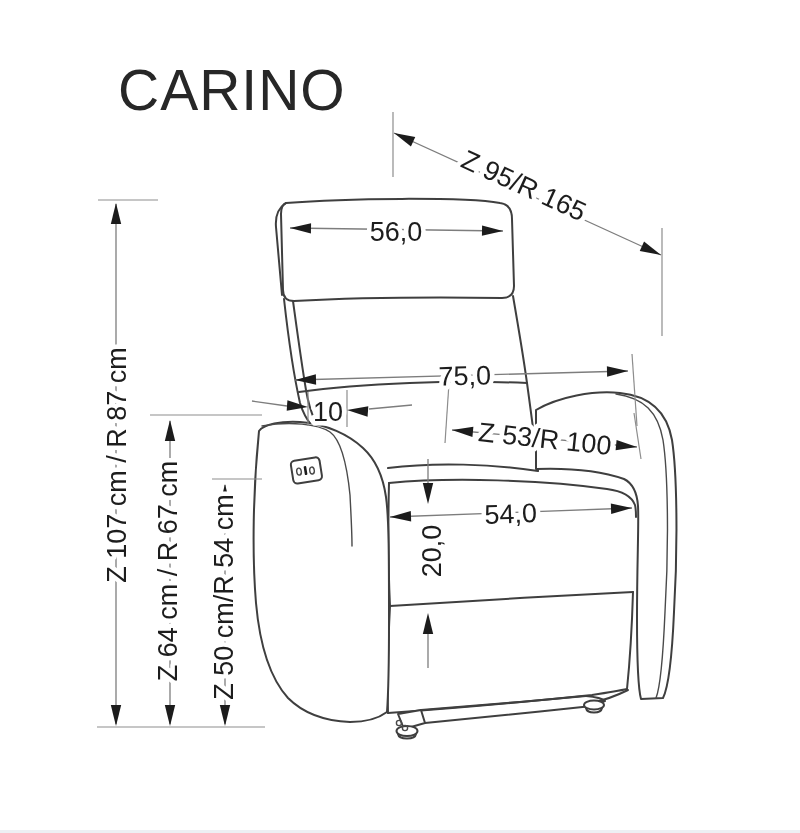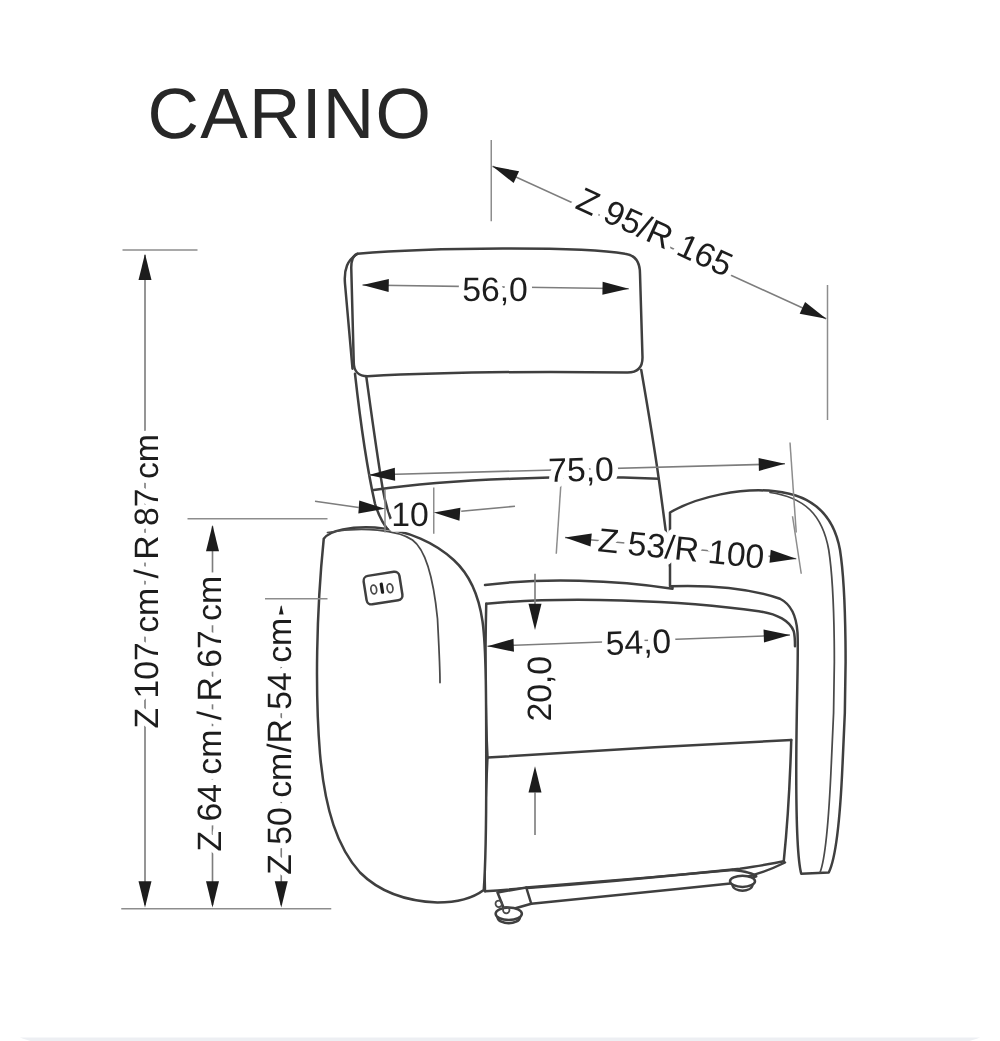--- a/index.html
+++ b/index.html
@@ -1,17 +1,17 @@
 <!DOCTYPE html>
 <html><head>
 <meta charset="utf-8">
 <style>
   html,body{margin:0;padding:0;background:#fff;}
   #stage{position:relative;width:800px;height:833px;background:#ffffff;overflow:hidden;
-         font-family:"Liberation Sans", sans-serif;border-radius:29px;}
+         font-family:"Liberation Sans", sans-serif;}
   svg{position:absolute;left:0;top:0;}
   .chair{fill:none;stroke:#3f3f3f;stroke-width:2;stroke-linecap:round;stroke-linejoin:round;}
   .chairfill{fill:#ffffff;stroke:#3f3f3f;stroke-width:2;stroke-linejoin:round;}
   .thin{fill:none;stroke:#4a4a4a;stroke-width:1.4;stroke-linecap:round;}
   .dimline{fill:none;stroke:#7d7d7d;stroke-width:1.3;}
   .extline{fill:none;stroke:#8d8d8d;stroke-width:1.2;}
   .arr{fill:#1c1c1c;stroke:none;}
   .dimtxt{font-family:"Liberation Sans", sans-serif;font-size:27px;fill:#1d1d1d;
           paint-order:stroke;stroke:#ffffff;stroke-width:9px;stroke-linejoin:round;}
   .title{font-family:"Liberation Sans", sans-serif;font-size:57px;fill:#272727;letter-spacing:1px;

